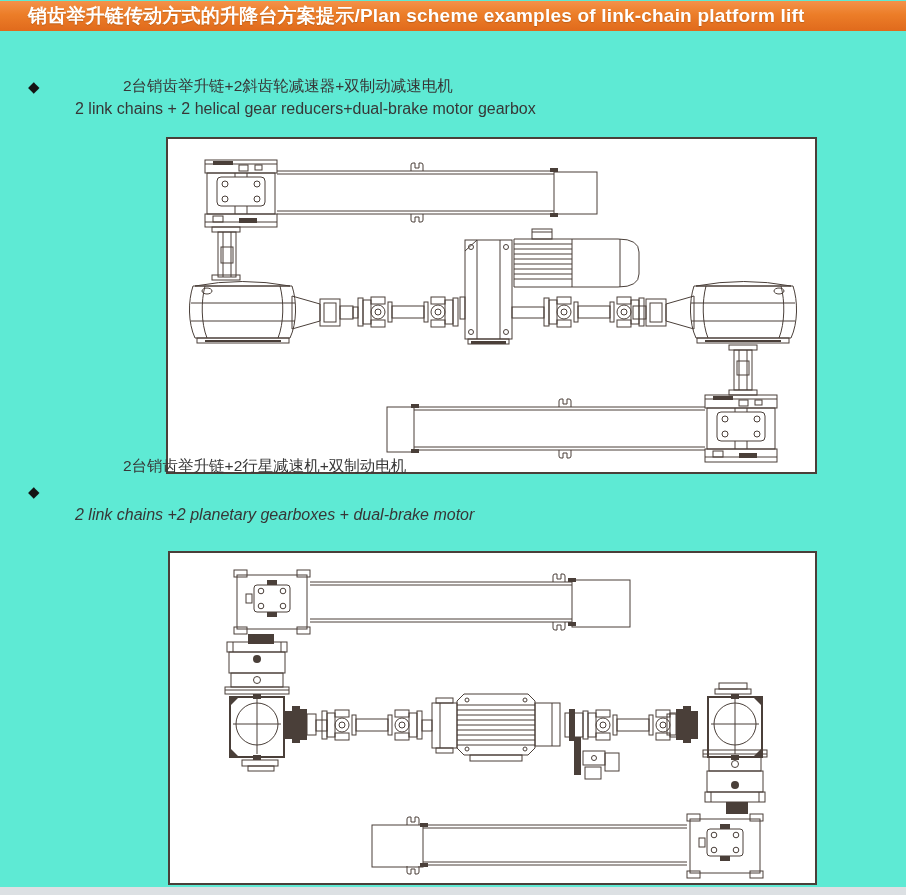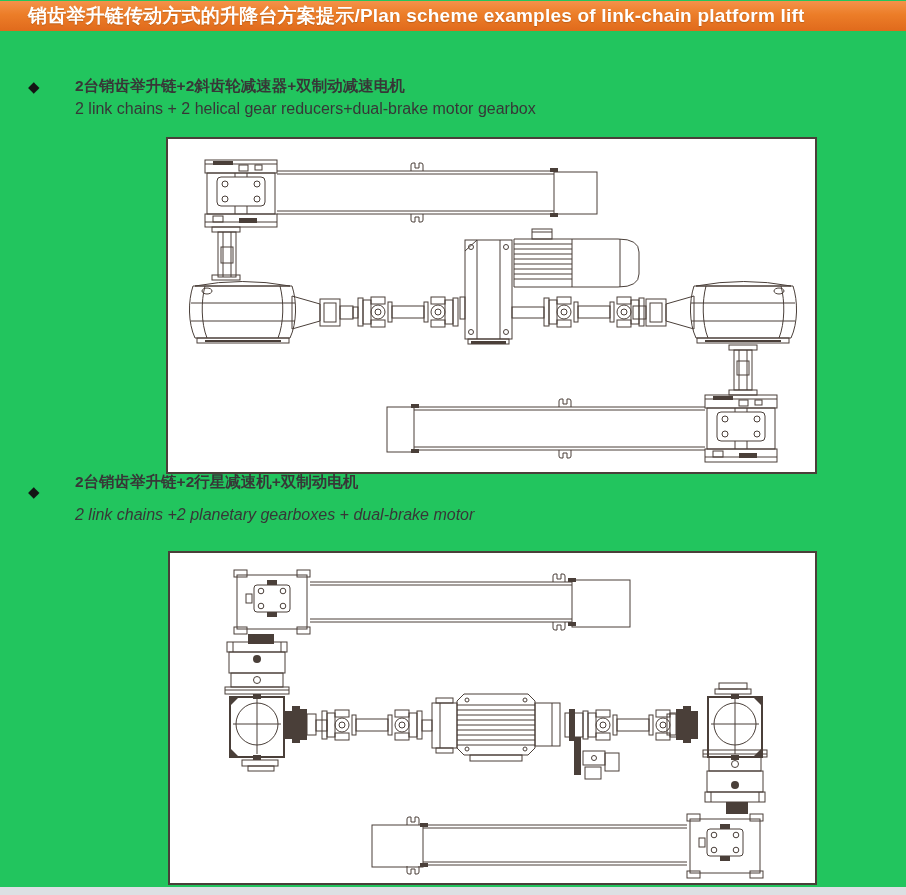--- a/index.html
+++ b/index.html
@@ -1,24 +1,24 @@
 <!DOCTYPE html>
 <html><head>
 <meta charset="utf-8">
 <style>
   html,body{margin:0;padding:0;background:#ffffff;}
-  .page{position:relative;width:906px;height:895px;background:#22c55e;overflow:hidden;
+  .page{position:relative;width:906px;height:895px;background:#5eead4;overflow:hidden;
         font-family:"Liberation Sans","DejaVu Sans",sans-serif;color:#3b3b3b;}
   .header-bar{position:absolute;left:0;top:1px;width:906px;height:30px;
         background:linear-gradient(180deg,#f3924a 0%,#ec7d28 45%,#e06a1c 100%);
         display:flex;align-items:center;}
   .header-bar .title{color:#ffffff;font-size:19px;font-weight:bold;letter-spacing:0.2px;
         padding-left:28px;white-space:nowrap;text-shadow:0 1px 1px rgba(120,60,0,.35);}
   .bullet{position:absolute;font-size:15px;color:#141414;}
-  .t-zh{position:absolute;font-size:15.5px;font-weight:700;color:#373737;}
+  .t-zh{position:absolute;font-size:15.5px;font-weight:400;color:#373737;margin-left:48px;}
   .t-en{position:absolute;font-size:16px;font-weight:400;color:#373737;}
   .diagram-box{position:absolute;border:2px solid #4a3f39;background:#ffffff;box-sizing:border-box;}
   .box1{left:166px;top:137px;width:651px;height:337px;}
   .box2{left:168px;top:551px;width:649px;height:334px;}
   .bottom-strip{position:absolute;left:0;top:887px;width:906px;height:8px;background:#dce0e3;}
   svg{display:block;}
   .ln{stroke:#4a3f39;stroke-width:1;fill:none;}
   .fl{fill:#4a3f39;stroke:none;}
   .th{stroke:#4a3f39;stroke-width:2;fill:none;}
 </style>
@@ -191,21 +191,21 @@
         <line class="ln" x1="246" y1="311" x2="537" y2="311"></line>
         <rect class="fl" x="243" y="265" width="8" height="4"></rect>
         <rect class="fl" x="243" y="310" width="8" height="4"></rect>
         <use href="#clip" transform="translate(390,259)"></use>
         <use href="#clip" transform="translate(390,320) scale(1,-1)"></use>
       </g>
     </svg>
   </div>
 
   <div class="bullet" style="left:28px;top:483px;">◆</div>
-  <div class="t-zh" style="left:75px;top:472px;">2台销齿举升链+2行星减速机+双制动电机</div>
+  <div class="t-zh" style="left:75px;top:456px;">2台销齿举升链+2行星减速机+双制动电机</div>
   <div class="t-en" style="left:75px;top:506px;font-style:italic;">2 link chains +2 planetary gearboxes + dual-brake motor</div>
 
   <div class="diagram-box box2">
     <svg width="645" height="330" viewBox="0 0 645 330">
       <defs>
         <g id="chainB">
           <rect class="ln" x="0" y="0" width="13" height="7"></rect>
           <rect class="ln" x="63" y="0" width="13" height="7"></rect>
           <rect class="ln" x="0" y="57" width="13" height="7"></rect>
           <rect class="ln" x="63" y="57" width="13" height="7"></rect>

